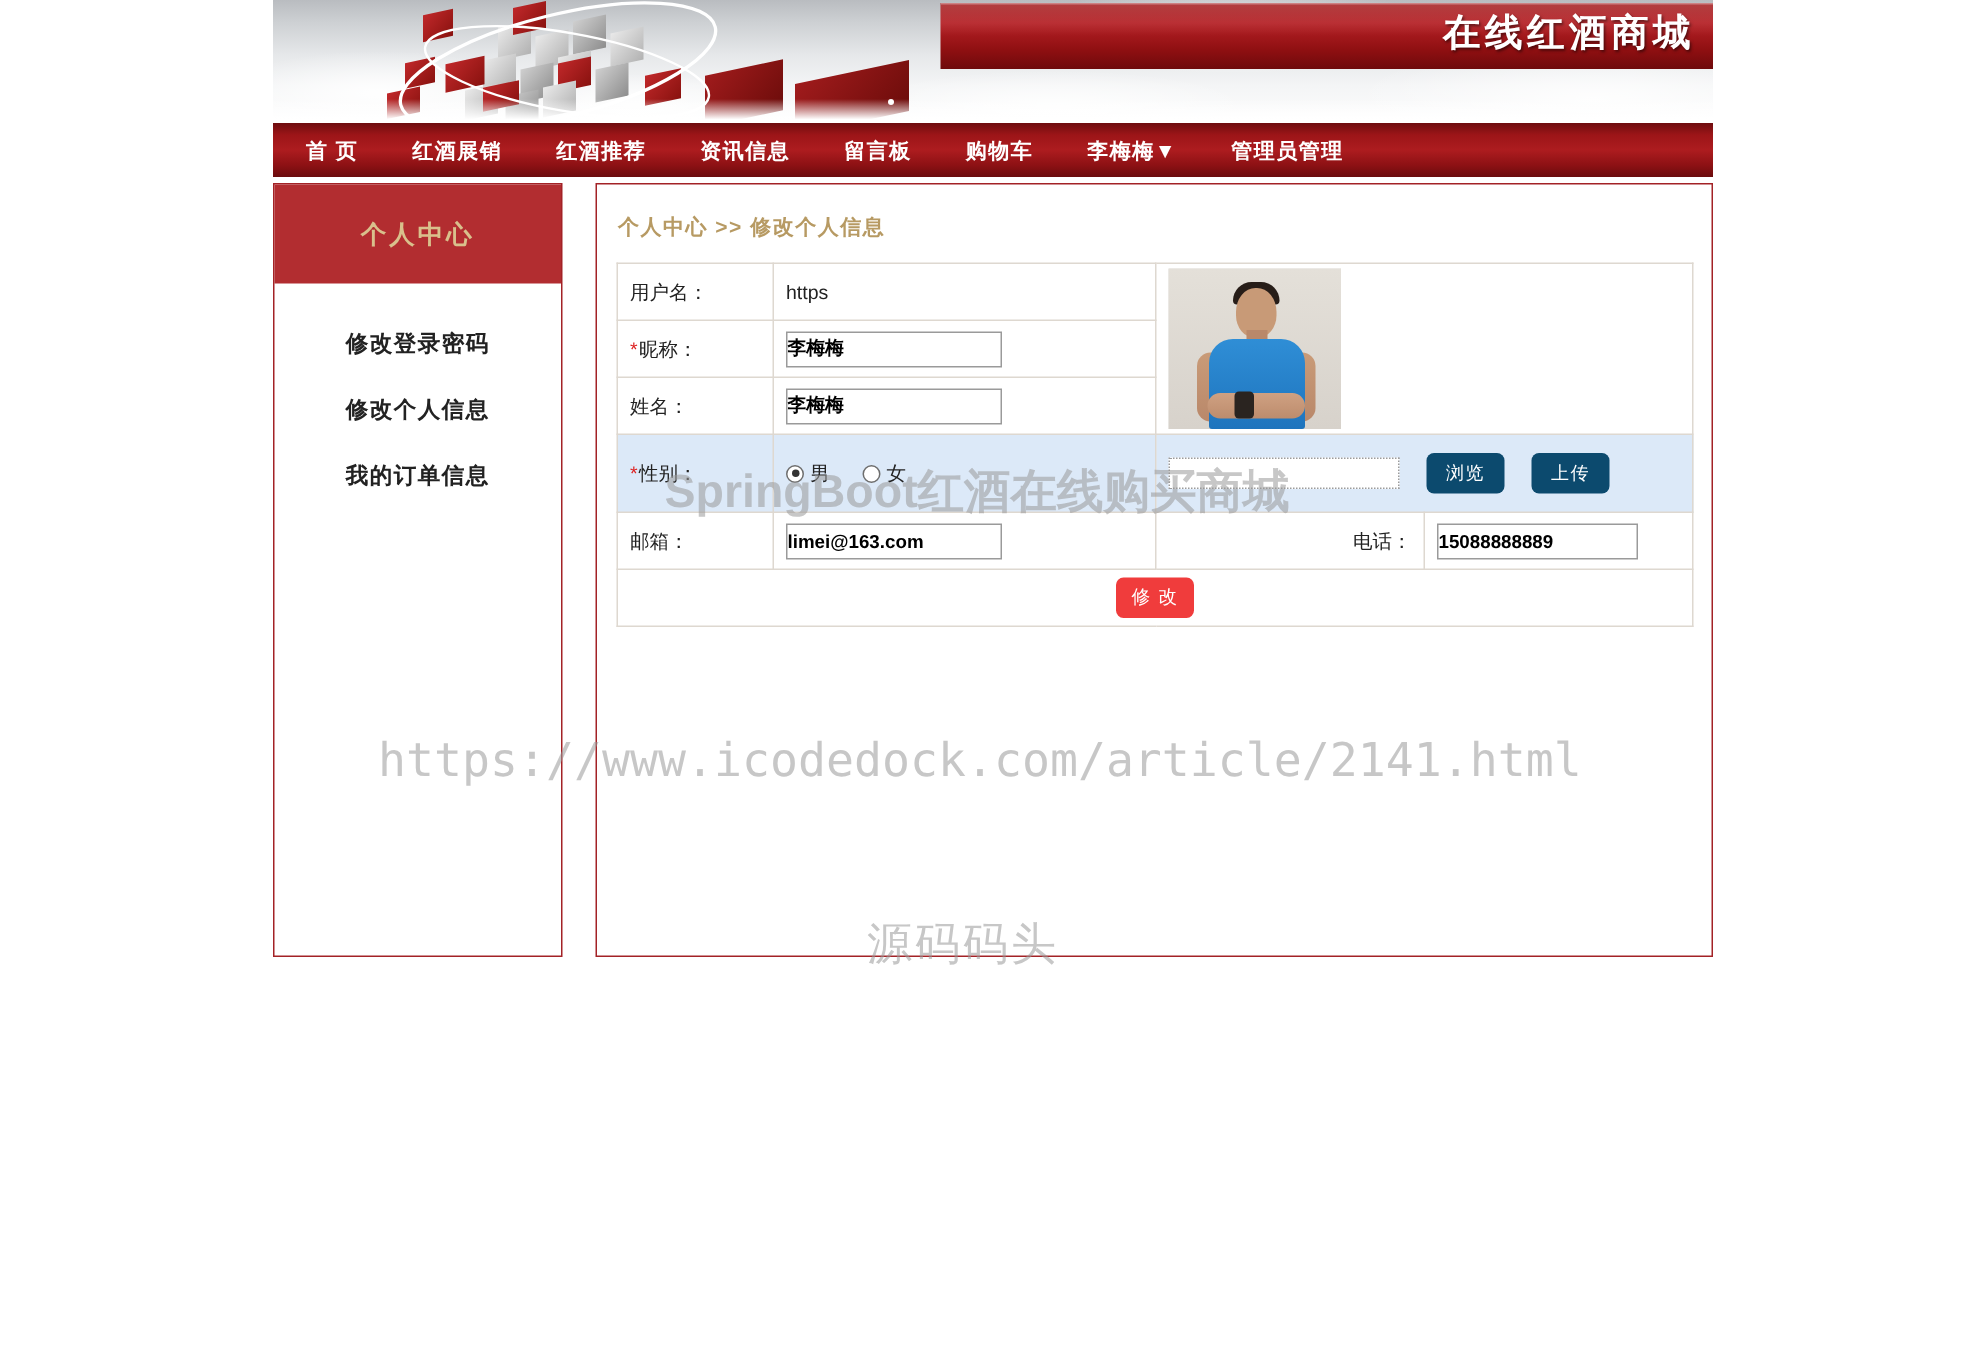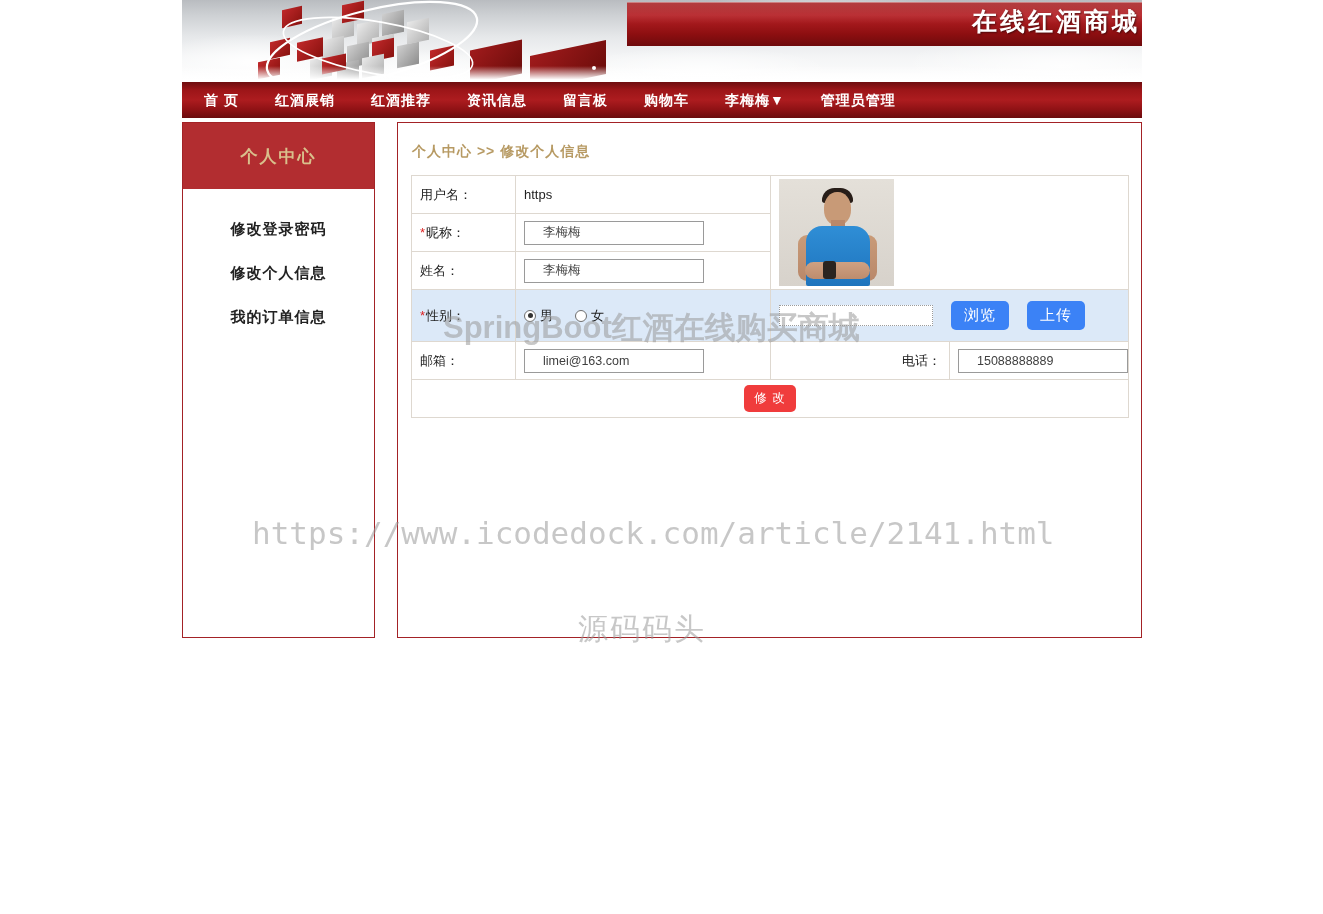--- a/index.html
+++ b/index.html
@@ -68,21 +68,21 @@
     height: 44px;
     background: linear-gradient(180deg, #a01416 0%, #b52025 30%, #8e0f11 72%, #6e0a0c 100%);
     box-shadow: 0 1px 0 rgba(255,255,255,0.35) inset;
   }
   .banner .titlebar .shine {
     position: absolute; left: 0; top: 0; right: 0; height: 22px;
     background: linear-gradient(180deg, rgba(255,255,255,0.18), rgba(255,255,255,0));
   }
   .site-title {
     position: absolute;
-    right: 2px;
+    right: 12px;
     top: 4px;
     color: #ffffff;
     font-family: "DejaVu Serif", "Liberation Serif", serif;
     font-size: 25px;
     font-weight: bold;
     letter-spacing: 3px;
     line-height: 36px;
     text-shadow: 1px 1px 2px rgba(0,0,0,0.5);
   }
   .banner .bottomfade {
@@ -193,25 +193,26 @@
   td.value { width: 255px; }
   td.label2 { width: 100px; text-align: right; padding-right: 10px; }
   td.value2 { width: 259px; }
 
   .txt {
     width: 142px;
     height: 20px;
     font-size: 12.5px;
     font-family: "Liberation Sans", sans-serif;
     border: 1px solid #9a9a9a;
-    padding: 1px 18px;
+    padding: 1px 0;
     box-sizing: content-box;
     background: #fff;
-    color: #404040;
+    color: #000000;
     outline: none;
+    font-weight: bold;
   }
   .txt.phone { width: 132px; }
   .static-val { font-size: 13px; color: #222; }
 
   .radio-wrap { display: flex; align-items: center; gap: 4px; font-size: 13px; }
   .radio {
     width: 12px; height: 12px;
     border-radius: 50%;
     border: 1px solid #6e6e6e;
     background: #fff;
@@ -288,25 +289,25 @@
     height: 52px;
   }
   .upload-bar { display: flex; align-items: center; gap: 18px; }
   .file-field {
     width: 152px;
     height: 19px;
     background: #ffffff;
     border: 1px dotted #9b9b9b;
   }
   .btn-red {
-    background: #3b82f6;
+    background: #0c4a6e;
     color: #ffffff;
     border: none;
     border-radius: 5px;
-    font-size: 15px;
+    font-size: 12px;
     font-family: "Liberation Sans", sans-serif;
     padding: 5px 13px;
     cursor: pointer;
     letter-spacing: 1px;
   }
   .submit-row td { height: 40px; text-align: center; }
   .btn-submit {
     background: #f03c3c;
     color: #ffffff;
     border: none;
@@ -343,21 +344,21 @@
     font-size: 31px;
     font-weight: bold;
     letter-spacing: 0px;
   }
   .wm2 {
     left: 443px; top: 417px;
     font-size: 30px;
     letter-spacing: 1px;
   }
   .wm3 {
-    left: 252px; top: 515px;
+    left: 252px; top: 489px;
     font-size: 31px;
     font-family: "DejaVu Sans Mono", "Liberation Mono", monospace;
     letter-spacing: 0px;
   }
   .wm4 {
     left: 578px; top: 609px;
     font-size: 30px;
     letter-spacing: 2px;
   }
 </style>

